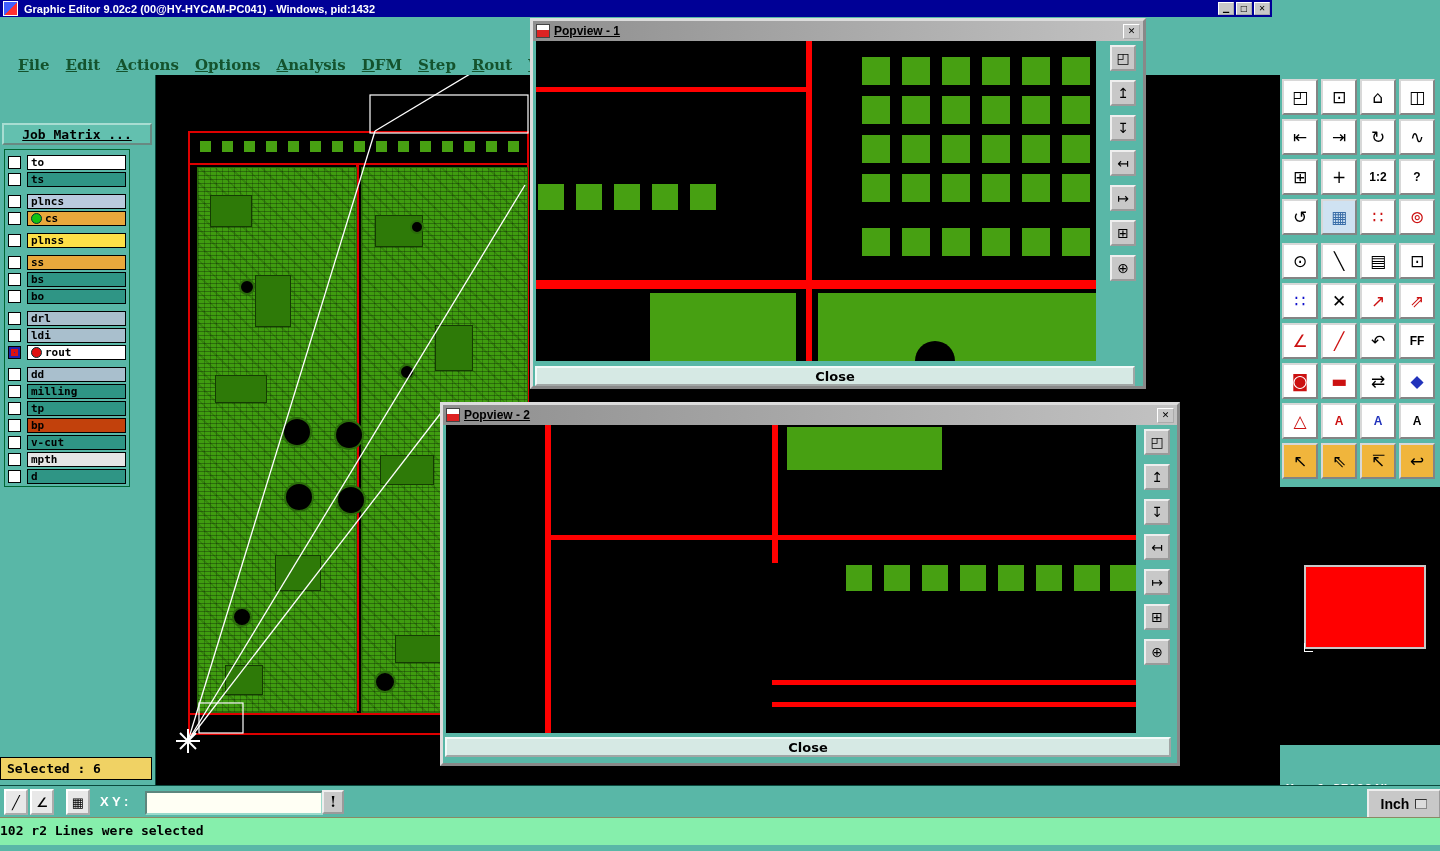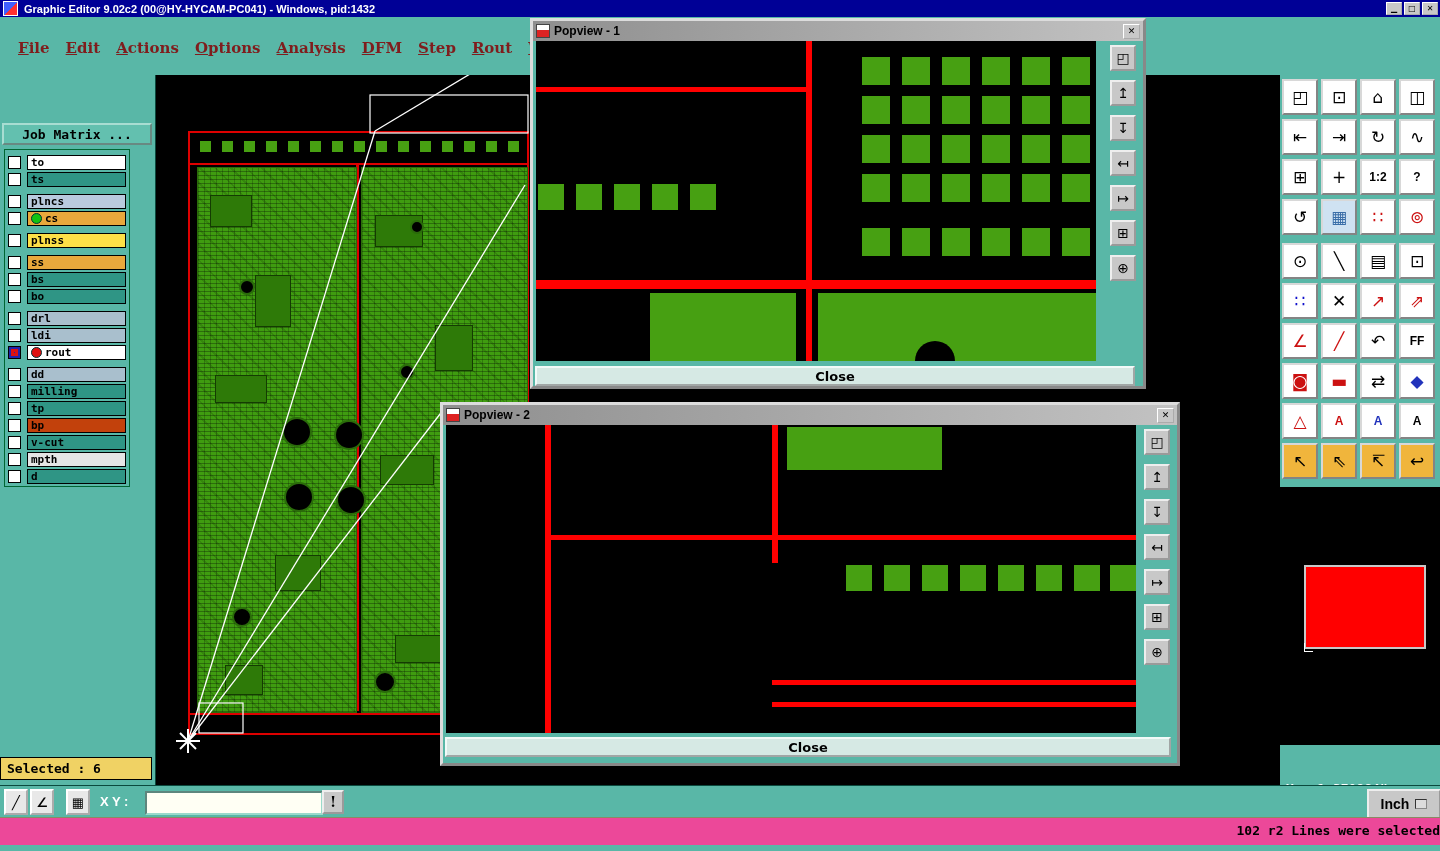--- a/index.html
+++ b/index.html
@@ -1,47 +1,47 @@
 <!DOCTYPE html>
 <html><head>
 <meta charset="utf-8">
 <style>
   html,body{margin:0;padding:0;}
   .screen{position:relative;width:1440px;height:851px;background:#59b7a7;overflow:hidden;
           font-family:"Liberation Sans",sans-serif;}
   u{text-decoration:underline;}
 
   
-  .titlebar{position:absolute;left:0;top:0;width:1440px;height:17px;background:#000096;
+  .titlebar{position:absolute;left:0;top:0;width:1272px;height:17px;background:#000096;
             display:flex;align-items:center;color:#fff;}
   .app-icon{width:13px;height:13px;margin:0 6px 0 3px;border:1px solid #fff;
             background:linear-gradient(135deg,#4060ff 50%,#ff3030 50%);}
   .title-text{font:bold 11px "Liberation Sans",sans-serif;white-space:nowrap;}
   .win-btns{margin-left:auto;display:flex;gap:2px;padding-right:2px;}
   .win-btn{width:16px;height:13px;background:#c8c8c8;border:1px outset #fff;
            font:bold 8px "DejaVu Sans",sans-serif;line-height:10px;padding:0;color:#000;}
 
   
   .menuband{position:absolute;left:0;top:17px;width:1440px;height:58px;background:#59b7a7;z-index:5;}
   #menu-row{position:absolute;left:10px;top:20px;display:flex;}
-  .menu-item{font:bold 15px "DejaVu Serif",serif;color:#7f1d1d;padding:2px 8px;cursor:default;}
+  .menu-item{font:bold 15px "DejaVu Serif",serif;color:#14532d;padding:2px 8px;cursor:default;margin-top:17px;}
   .brand{position:absolute;left:1140px;top:17px;width:300px;height:58px;z-index:4;color:#0d0d55;}
   .brand-frag{position:absolute;left:6px;top:6px;font:bold italic 29px "DejaVu Serif",serif;color:#2323d8;}
   .brand-product{position:absolute;left:52px;top:10px;font:bold 23px "DejaVu Serif",serif;}
   .brand-date{position:absolute;left:212px;top:2px;font:bold italic 13px "DejaVu Serif",serif;transform:rotate(-8deg);}
   .brand-time{position:absolute;left:226px;top:22px;font:bold italic 13px "DejaVu Serif",serif;transform:rotate(-8deg);}
   .brand-sub{position:absolute;left:78px;top:38px;font:bold italic 14px "DejaVu Serif",serif;}
 
   
   .left-panel{position:absolute;left:0;top:75px;width:155px;height:710px;background:#59b7a7;
               border-right:1px solid #0b4a3e;z-index:2;}
   .job-box{position:absolute;left:0;top:4px;width:152px;border:2px outset #8fd6c8;padding:2px 0 2px 4px;}
   .job-line{font:bold 13px "DejaVu Sans Mono",monospace;color:#000;line-height:17px;white-space:nowrap;}
   .matrix-btn{position:absolute;left:2px;top:48px;width:150px;height:22px;background:#63c0af;
-              border:2px outset #a8ddd2;font:bold 13px "DejaVu Sans Mono",monospace;color:#000;}
+              border:2px outset #a8ddd2;font:bold 13px "DejaVu Sans Mono",monospace;color:#000;text-decoration:underline;}
   #layer-list{position:absolute;left:4px;top:74px;width:126px;height:338px;border:1px solid #063;
               background:#59b7a7;padding:5px 3px 3px 3px;box-sizing:border-box;}
   .layer-row{display:flex;align-items:center;height:15px;margin-bottom:2px;}
   .layer-row.gap{margin-bottom:7px;}
   .layer-cb{width:11px;height:11px;background:#fff;border:1px solid #000;margin-right:6px;flex:none;}
   .layer-cb.cb-route{background:#2222aa;box-shadow:inset 0 0 0 2px #2222aa,inset 0 0 0 5px #dd1010;}
   .layer-bar{flex:1;height:15px;border:1px solid #000;display:flex;align-items:center;padding-left:3px;box-sizing:border-box;}
   .layer-dot{width:9px;height:9px;border-radius:50%;border:1px solid #033;margin-right:3px;flex:none;}
   .layer-label{font:bold 11px "DejaVu Sans Mono",monospace;color:#000;font-style:normal;}
 
@@ -59,21 +59,21 @@
   .fid{position:absolute;top:0;width:11px;height:11px;background:#47a012;}
   #fiducials{position:absolute;left:45px;top:66px;width:340px;height:12px;}
   .wire-overlay{position:absolute;left:0;top:0;pointer-events:none;}
 
   
   .popview{position:absolute;background:#59b7a7;border:3px outset #dcdcdc;box-sizing:border-box;}
   .pv-titlebar{position:absolute;left:0;top:0;right:0;height:20px;
                background:linear-gradient(90deg,#8f8f8f,#c2c2c2);
                display:flex;align-items:center;gap:4px;padding:0 3px;box-sizing:border-box;}
   .pv-icon{width:12px;height:12px;border:1px solid #444;background:linear-gradient(180deg,#fff 45%,#d22 45%);flex:none;}
-  .pv-title{font:bold 12px "Liberation Sans",sans-serif;color:#000;}
+  .pv-title{font:bold 12px "Liberation Sans",sans-serif;color:#000;text-decoration:underline;}
   .pv-close{margin-left:auto;width:17px;height:15px;background:#c8c8c8;border:1px outset #fff;
             font:bold 9px "DejaVu Sans",sans-serif;padding:0;color:#000;}
   .pv-canvas{position:absolute;background:#000;overflow:hidden;}
   .red-v,.red-h{position:absolute;background:#f00;}
   .green-rect{position:absolute;background:#47a012;}
   .gsq{position:absolute;width:28px;height:28px;background:#47a012;}
   .black-circle{position:absolute;background:#000;border-radius:50%;}
   .teal-strip{position:absolute;background:#59b7a7;}
   .pv-tools{position:absolute;display:flex;flex-direction:column;gap:9px;}
   .pv-tool{width:26px;height:26px;background:#c8c8c8;border:2px outset #eee;
@@ -110,22 +110,22 @@
             border:2px inset #9adacb;font:13px "DejaVu Sans Mono",monospace;padding:0 3px;}
   .alert-btn{position:absolute;left:322px;top:4px;width:22px;height:24px;background:#c8c8c8;
              border:2px outset #eee;font:bold 14px "DejaVu Serif",serif;padding:0;color:#000;}
   .msg-bar{position:absolute;left:350px;top:3px;width:1012px;height:26px;background:#ffffd6;
            border:1px solid #8a8a64;box-sizing:border-box;font:bold 13px "DejaVu Sans Mono",monospace;
            color:#000;line-height:24px;padding-left:8px;white-space:pre;}
   .units-btn{position:absolute;left:1367px;top:3px;width:70px;height:26px;background:#c8c8c8;
              border:2px outset #eee;font:bold 14px "Liberation Sans",sans-serif;color:#000;
              display:flex;align-items:center;justify-content:center;gap:6px;}
   .units-ind{width:10px;height:8px;border:1px inset #888;background:#dcdcdc;}
-  .footer-bar{position:absolute;left:0;top:817px;width:1440px;height:28px;background:#ec4899;
-              border-top:1px solid #8a8a64;z-index:30;box-sizing:border-box;text-align:right;
+  .footer-bar{position:absolute;left:0;top:817px;width:1440px;height:28px;background:#86efac;
+              border-top:1px solid #8a8a64;z-index:30;box-sizing:border-box;text-align:left;
               font:bold 13px "DejaVu Sans Mono",monospace;color:#000;line-height:26px;}
 </style>
 </head>
 <body>
 
 <div class="screen">
 
   <div class="titlebar">
     <div class="app-icon"></div>
     <span class="title-text">Graphic Editor 9.02c2 (00@HY-HYCAM-PC041) - Windows, pid:1432</span>

